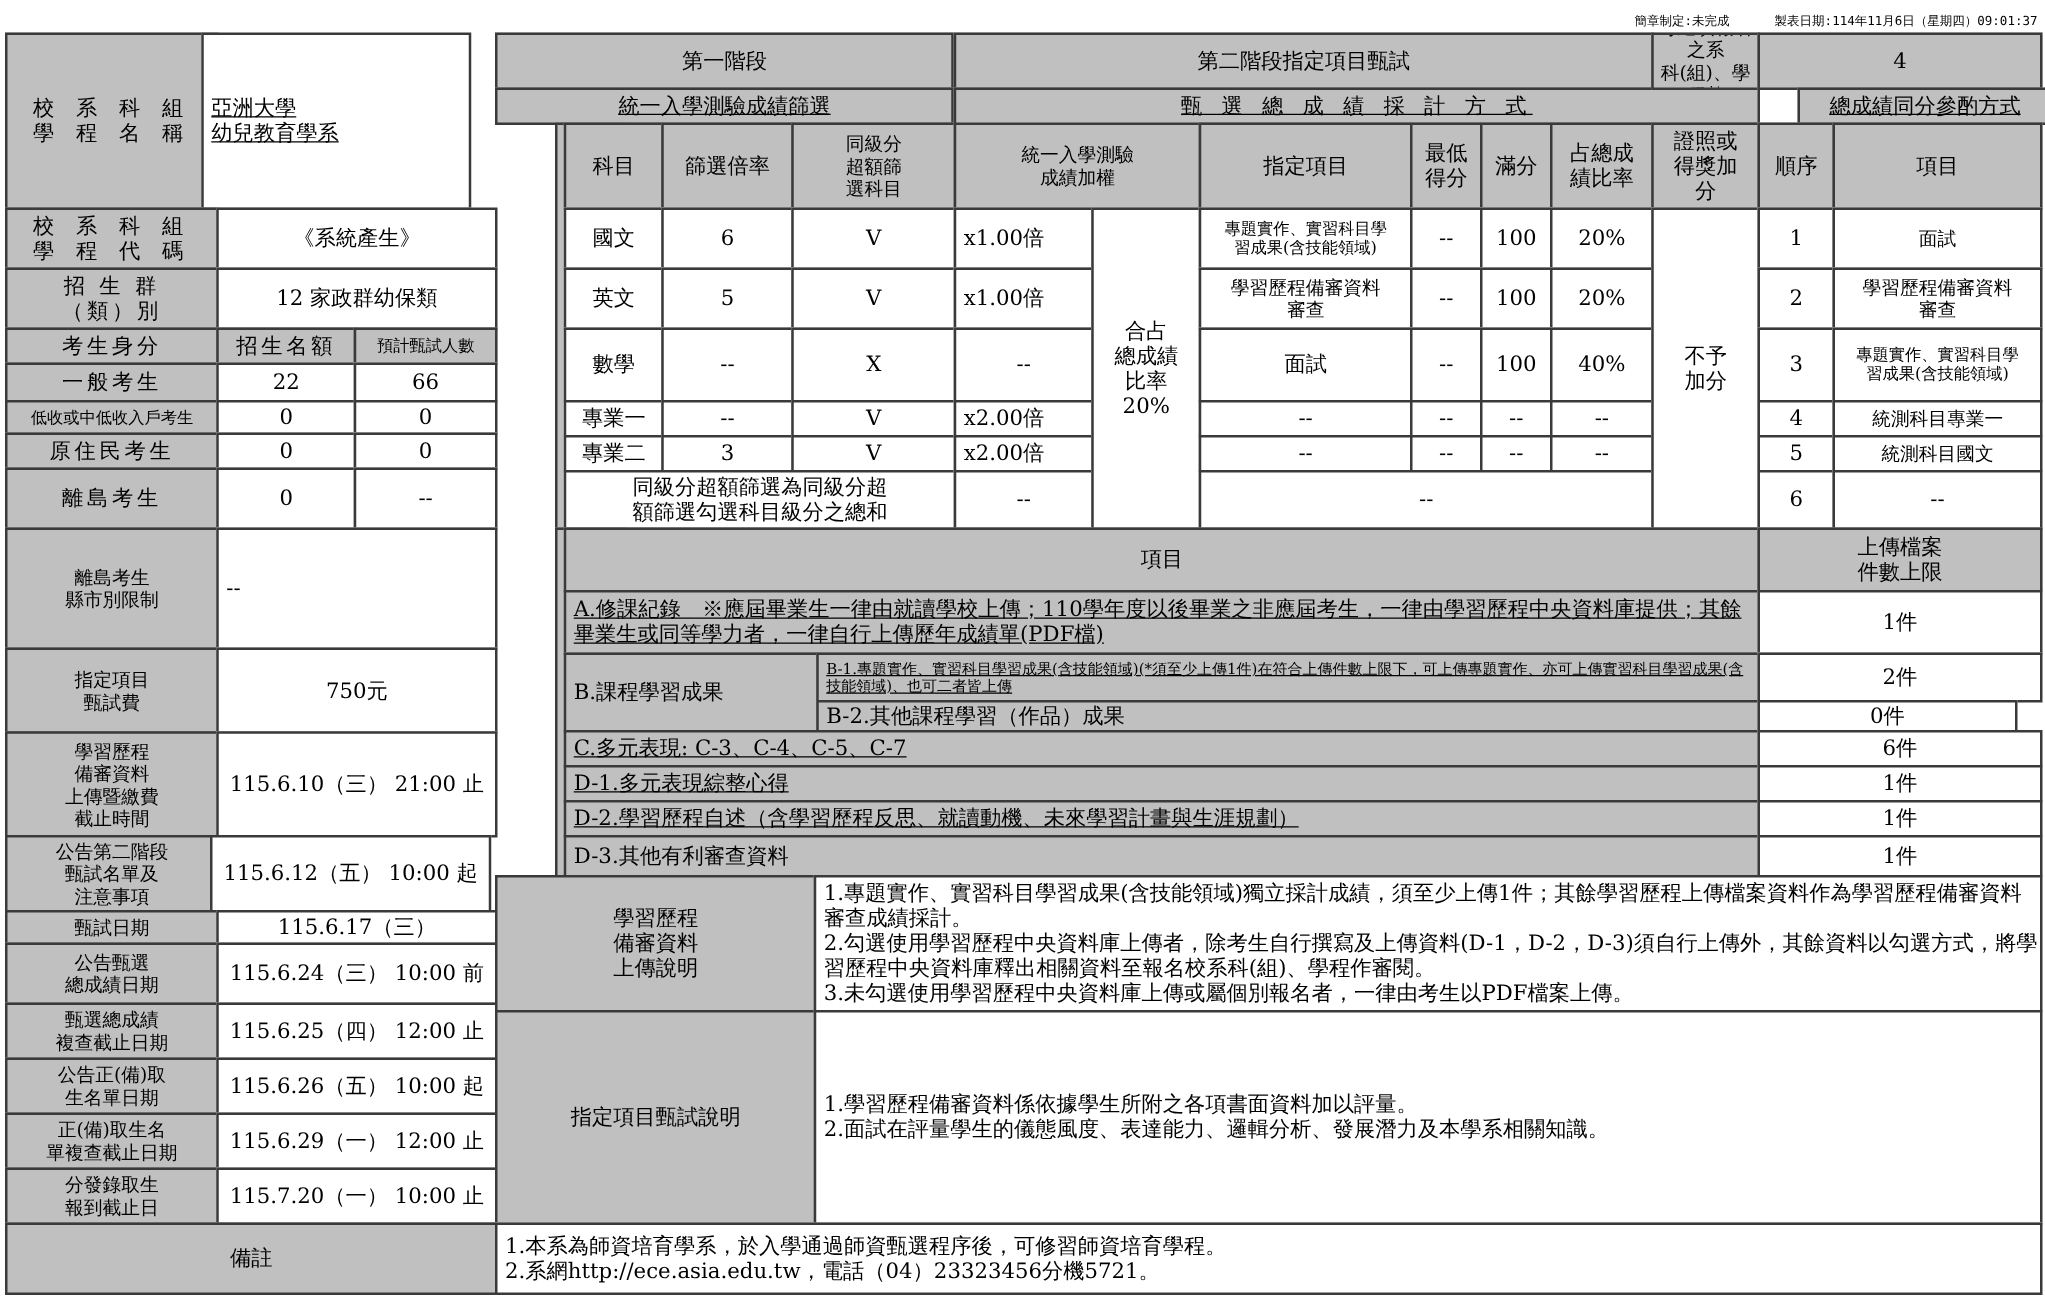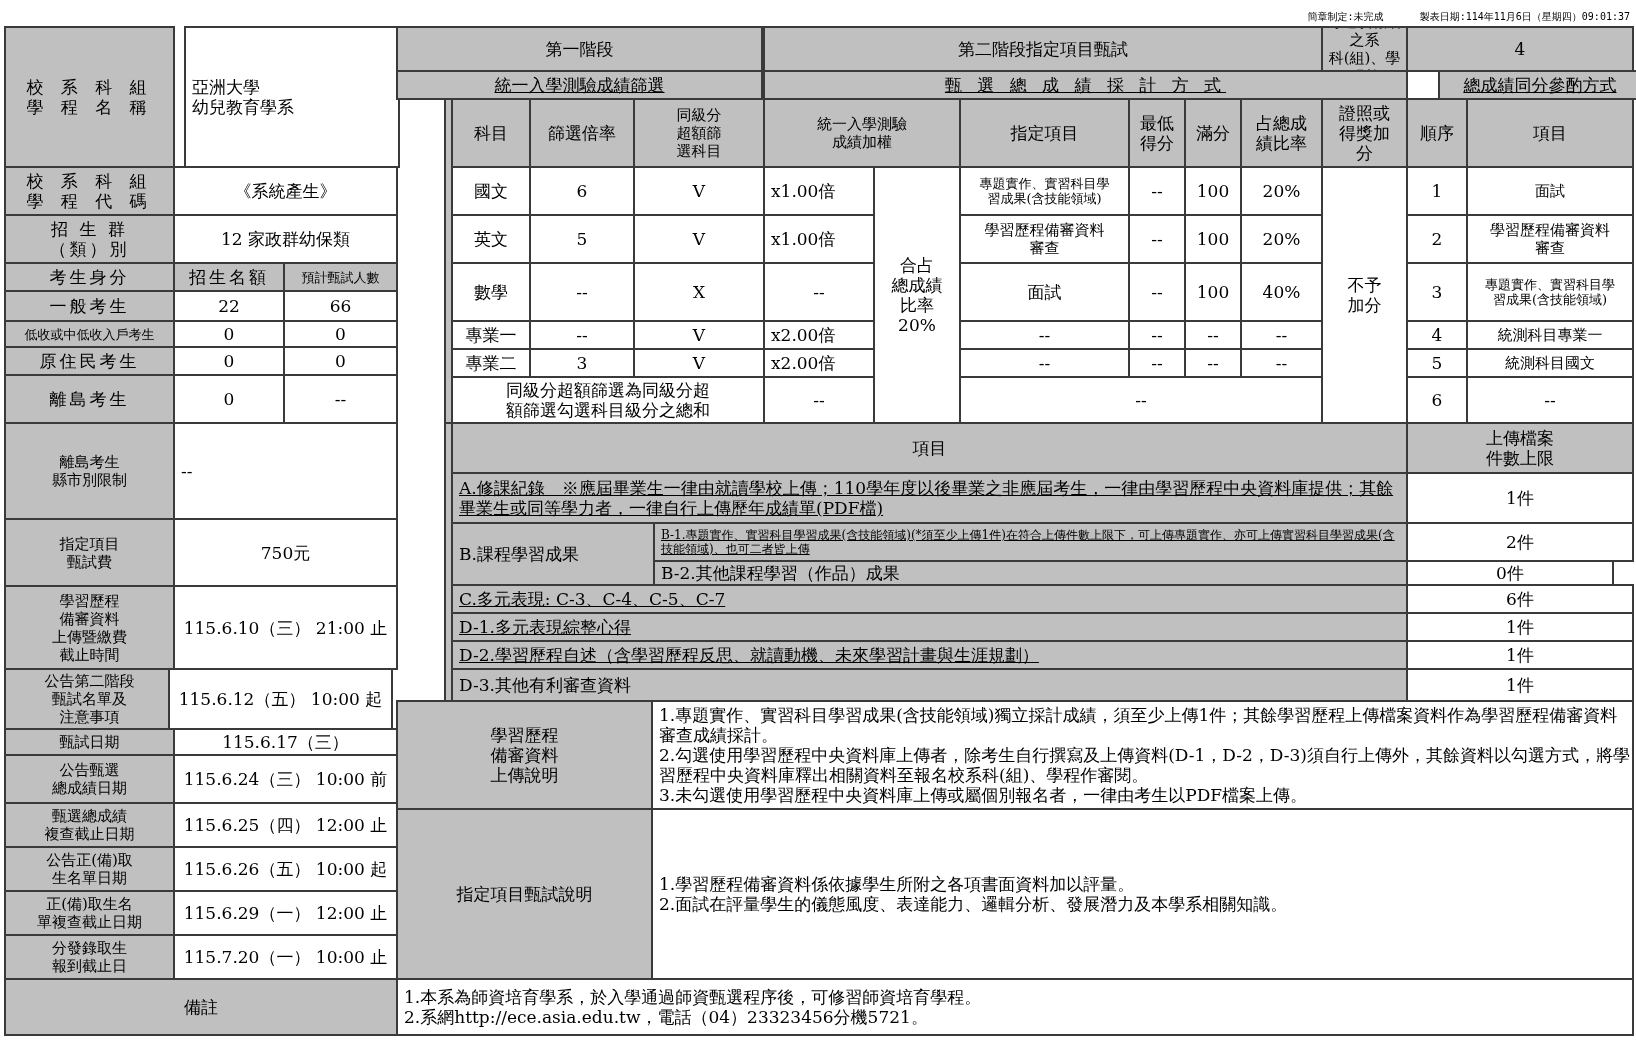--- a/index.html
+++ b/index.html
@@ -25,21 +25,21 @@
 <body>
 
 <div class="topbar">
   <span>簡章制定:未完成</span>
   &nbsp;&nbsp;&nbsp;&nbsp;
   <span>製表日期:114年11月6日（星期四）09:01:37</span>
 </div>
 
 <div class="c g sp" style="left:4px;top:26px;width:171px;height:142px;">校 系 科 組
 學 程 名 稱</div>
-<div class="c w l" style="left:184px;top:26px;width:216px;height:142px;">亞洲大學
+<div class="c w l" style="left:161px;top:26px;width:216px;height:142px;text-decoration:underline;">亞洲大學
 幼兒教育學系</div>
 
 <div class="c g sp" style="left:4px;top:166px;width:171px;height:50px;">校 系 科 組
 學 程 代 碼</div>
 <div class="c w" style="left:173px;top:166px;width:225px;height:50px;">《系統產生》</div>
 
 <div class="c g sp2" style="left:4px;top:214px;width:171px;height:50px;">招 生 群
 （類）別</div>
 <div class="c w" style="left:173px;top:214px;width:225px;height:50px;">12  家政群幼保類</div>
 

